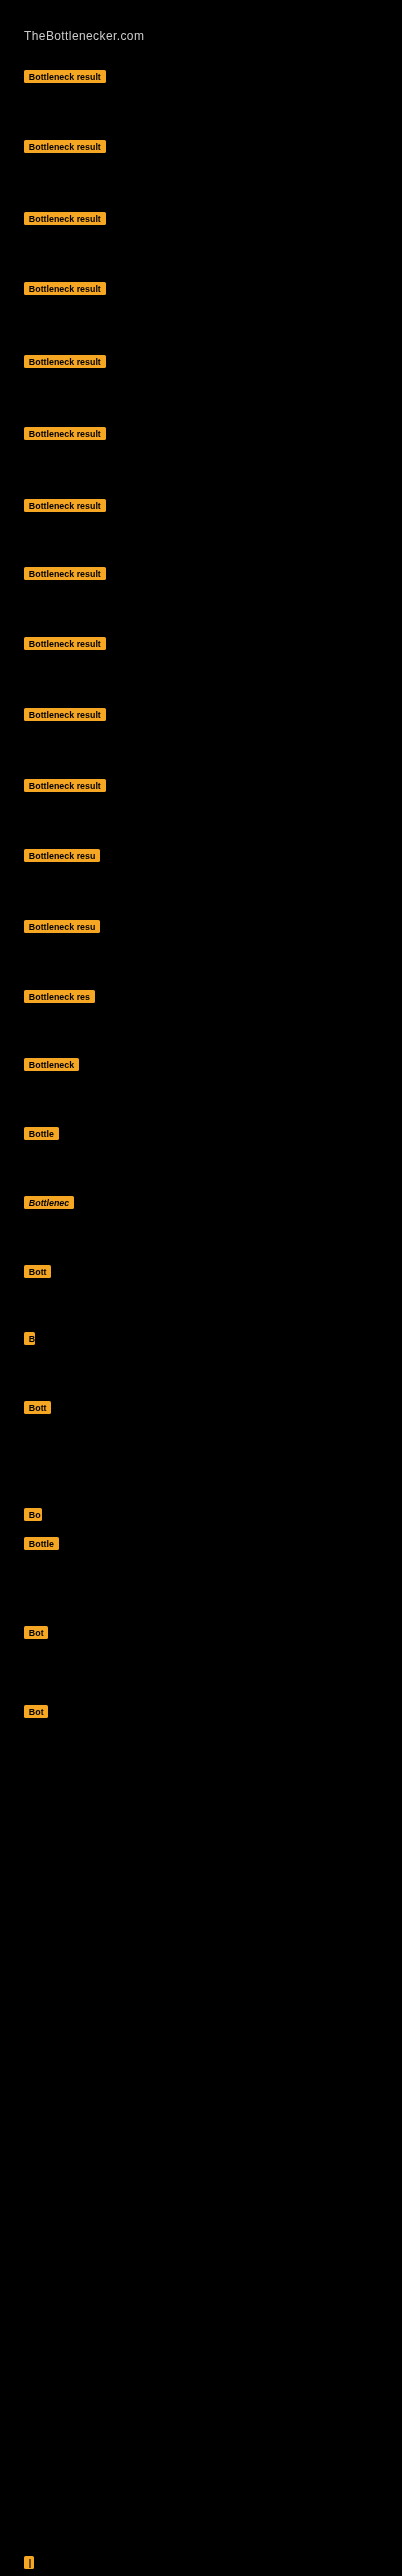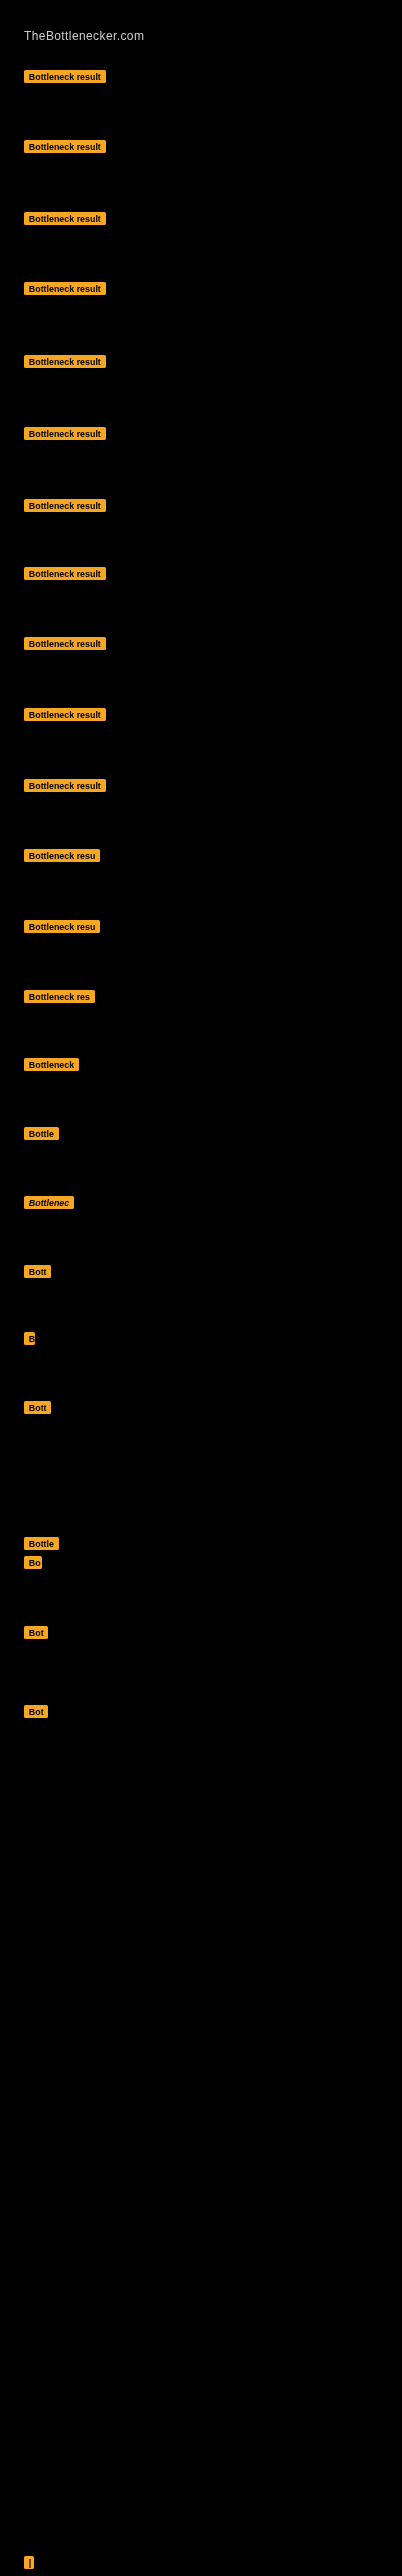--- a/index.html
+++ b/index.html
@@ -51,18 +51,18 @@
 <div class="badge-row" style="top: 755px; left: 0px;"><span class="badge" style="max-width: 86px;">Bottleneck result</span></div>
 <div class="badge-row" style="top: 825px; left: 0px;"><span class="badge" style="max-width: 81px;">Bottleneck resu</span></div>
 <div class="badge-row" style="top: 896px; left: 0px;"><span class="badge" style="max-width: 78px;">Bottleneck resu</span></div>
 <div class="badge-row" style="top: 966px; left: 0px; text-align: center;"><span class="badge" style="max-width: 74px;">Bottleneck res</span></div>
 <div class="badge-row" style="top: 1034px; left: 0px;"><span class="badge" style="max-width: 60px;">Bottleneck</span></div>
 <div class="badge-row" style="top: 1103px; left: 0px;"><span class="badge" style="max-width: 40px;">Bottle</span></div>
 <div class="badge-row" style="top: 1172px; left: 0px; font-style: italic;"><span class="badge" style="max-width: 53px;">Bottlenec</span></div>
 <div class="badge-row" style="top: 1241px; left: 0px;"><span class="badge" style="max-width: 29px;">Bott</span></div>
 <div class="badge-row" style="top: 1308px; left: 0px;"><span class="badge" style="max-width: 11.3px;">B</span></div>
 <div class="badge-row" style="top: 1377px; left: 0px;"><span class="badge" style="max-width: 29px;">Bott</span></div>
-<div class="badge-row" style="top: 1532px; left: 0px;"><span class="badge" style="max-width: 17.7px;">Bo</span></div>
+<div class="badge-row" style="top: 1484px; left: 0px;"><span class="badge" style="max-width: 17.7px;">Bo</span></div>
 <div class="badge-row" style="top: 1513px; left: 0px;"><span class="badge" style="max-width: 40px;">Bottle</span></div>
 <div class="badge-row" style="top: 1602px; left: 0px;"><span class="badge" style="max-width: 24px;">Bot</span></div>
 <div class="badge-row" style="top: 1681px; left: 0px;"><span class="badge" style="max-width: 24px;">Bot</span></div>
 <div class="badge-row" style="top: 2532px; left: 0px;"><span class="badge" style="max-width: 6.4px;">|</span></div>
 
 
 </body></html>

